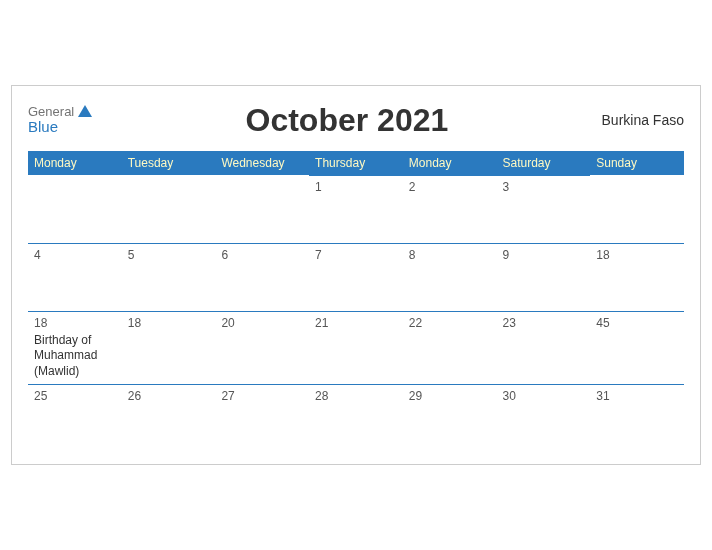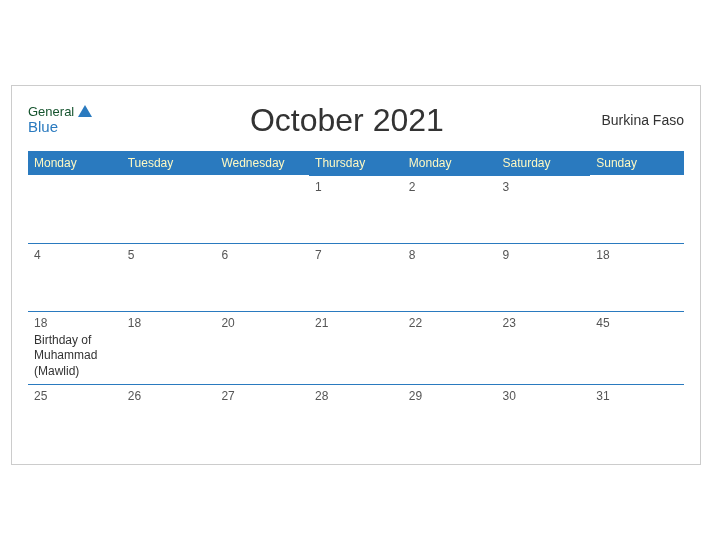--- a/index.html
+++ b/index.html
@@ -24,21 +24,21 @@
       justify-content: space-between;
       margin-bottom: 12px;
     }
     .logo-container {
       display: flex;
       flex-direction: column;
       align-items: flex-start;
     }
     .logo-text-general {
       font-size: 13px;
-      color: #14532d;
+      color: #737373;
       font-weight: normal;
       line-height: 1.1;
       text-align: center;
     }
     .logo-text-blue {
       font-size: 15px;
       color: #2a7abf;
       font-weight: normal;
       line-height: 1.1;
     }
@@ -52,21 +52,21 @@
       height: 0;
       border-left: 7px solid transparent;
       border-right: 7px solid transparent;
       border-bottom: 12px solid #2a7abf;
       margin-left: 2px;
       margin-bottom: 2px;
     }
     .calendar-title {
       font-size: 32px;
       color: #333;
-      font-weight: normal;
+      font-weight: bold;
       text-align: center;
     }
     .country-label {
       font-size: 14px;
       color: #333;
       text-align: right;
     }
     .calendar-grid {
       width: 100%;
       border-collapse: collapse;

